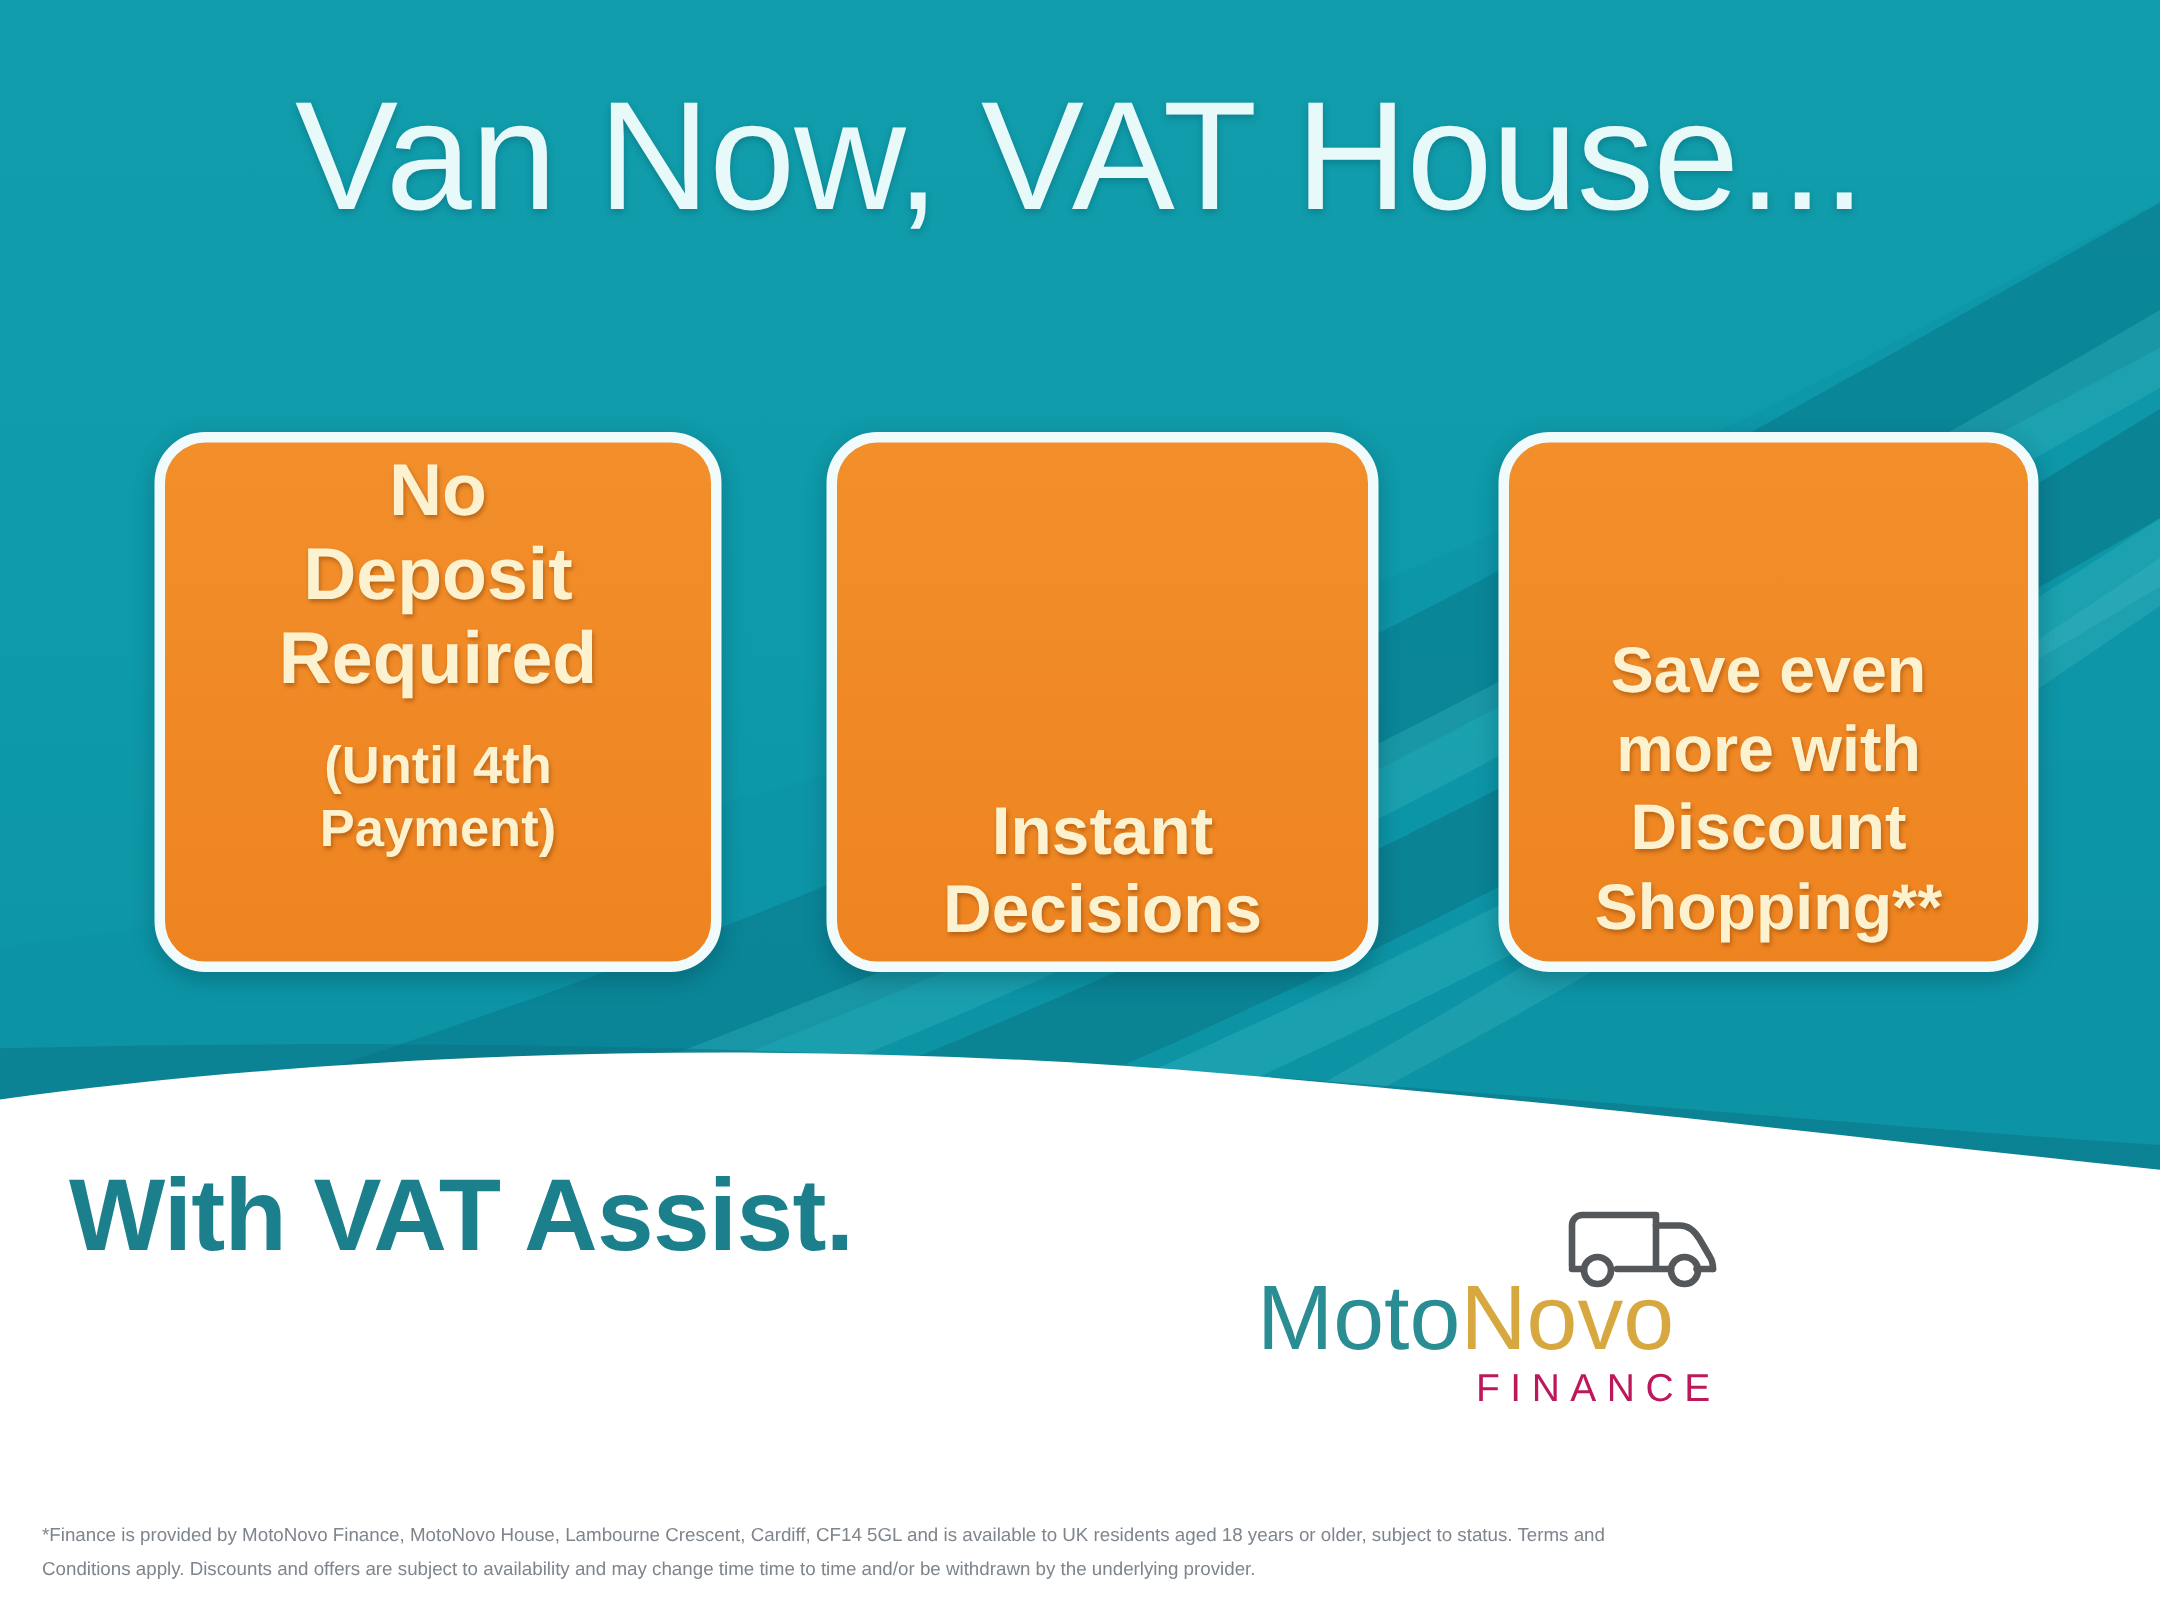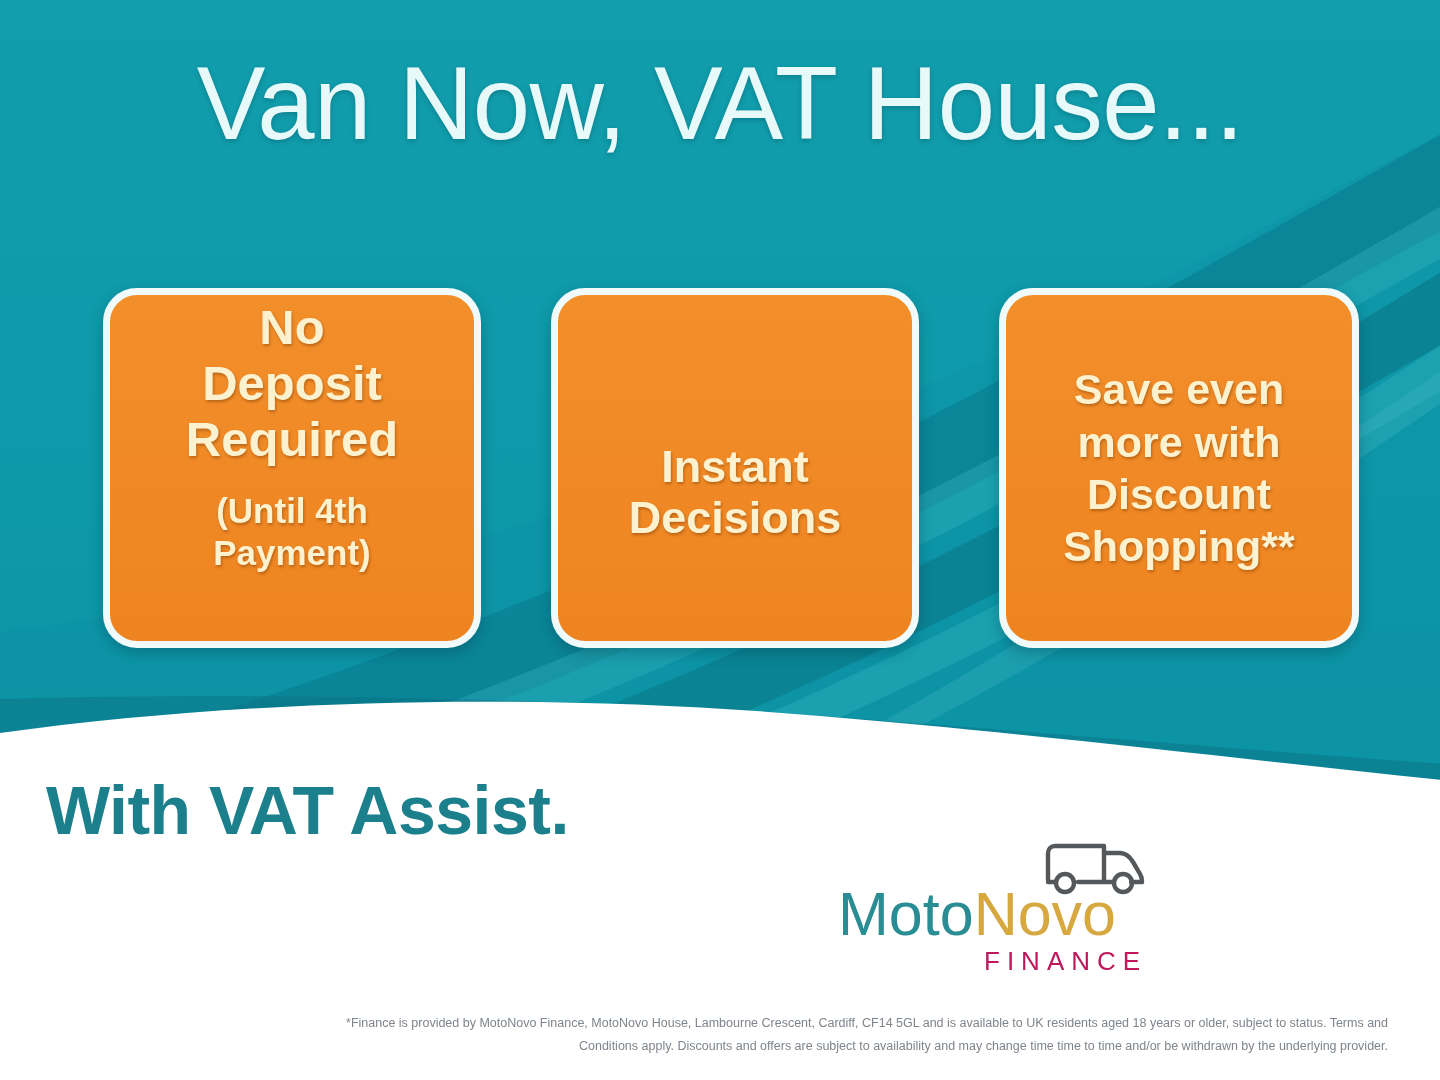--- a/index.html
+++ b/index.html
@@ -52,21 +52,21 @@
     top:0;
     height:360px;
     background:#f08a27;
     background-image:linear-gradient(180deg,#f28f2b 0%,#ee8420 100%);
     border:7px solid #f2fbfc;
     border-radius:34px;
     box-shadow:0 5px 14px rgba(0,55,65,0.32);
     display:flex;
     flex-direction:column;
     align-items:center;
-    justify-content:center;
+    justify-content:flex-end;
     padding:10px 12px;
   }
   .card-1 { left:103px; width:378px; justify-content:flex-start; padding-top:5px; }
   .card-2 { left:551px; width:368px; }
   .card-3 { left:999px; width:360px; }
 
   .card-main {
     color:#fdf2cf;
     font-weight:bold;
     font-size:47px;
@@ -96,21 +96,21 @@
     line-height:1.0;
     font-weight:700;
     color:#1b7f8c;
     letter-spacing:-0.5px;
     white-space:nowrap;
   }
 
   
   .logo {
     position:absolute;
-    left:838px; top:836px;
+    left:838px; top:800px;
     width:330px; height:142px;
   }
   .logo-van { position:absolute; left:196px; top:0px; }
   .logo-word {
     position:absolute;
     left:0; top:48px;
     font-size:61px;
     line-height:1;
     font-weight:400;
     white-space:nowrap;
@@ -127,21 +127,21 @@
   }
 
   
   .disclaimer {
     position:absolute;
     left:28px; top:1012px;
     width:1360px;
     font-size:12.5px;
     line-height:1.85;
     color:#7e858c;
-    text-align:right;
+    text-align:left;
   }
   .disclaimer span { display:block; white-space:nowrap; }
 </style>
 </head>
 <body>
 
 <div class="banner">
 
   <div class="teal-stage">
     <svg class="teal-svg" width="1440" height="790" viewBox="0 0 1440 790">

